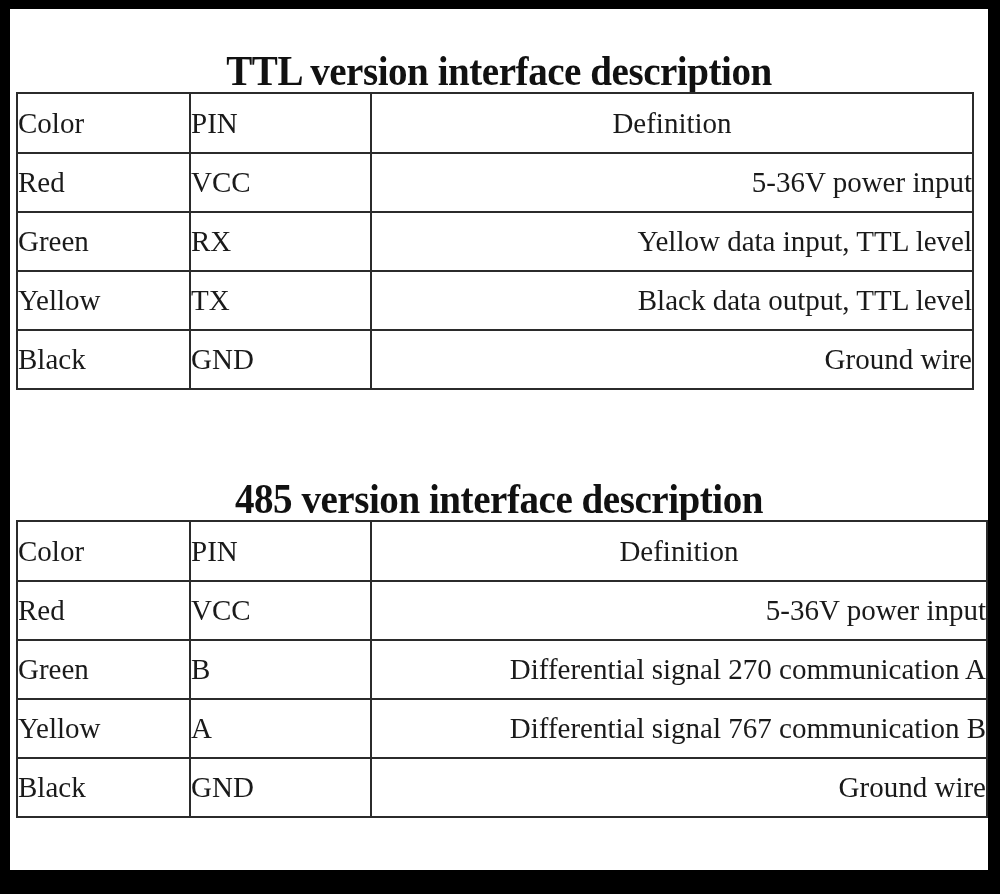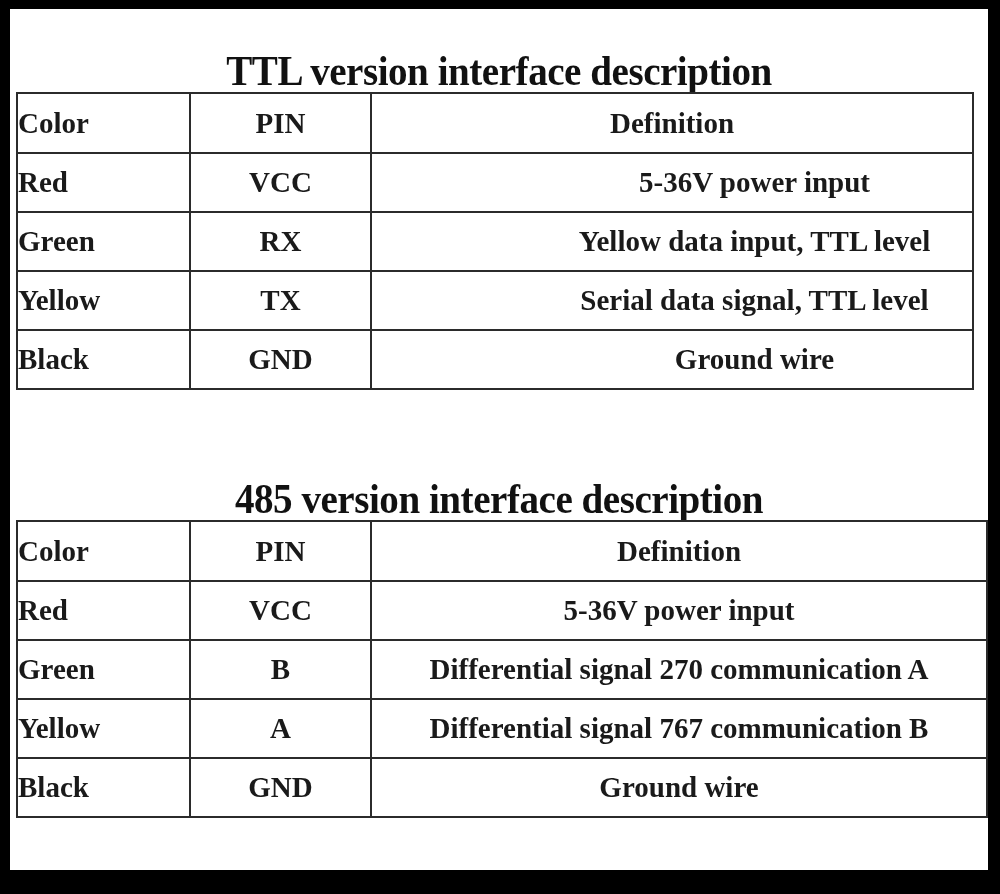--- a/index.html
+++ b/index.html
@@ -71,40 +71,39 @@
     left: 6px;
     top: 511px;
     width: 972px;
   }
 
   .iface-table td,
   .iface-table th {
     border: 2px solid #2b2b2b;
     height: 57px;
     padding: 0;
-    font-weight: bold;
+    font-weight: normal;
     vertical-align: middle;
     overflow: hidden;
     white-space: nowrap;
   }
 
   .col-color { width: 173px; }
   .col-pin   { width: 181px; }
   .col-def   { width: auto; }
 
   
   .cell-color {
     text-align: left;
     padding-left: 36px;
   }
   .cell-pin {
-    text-align: center;
   }
   .cell-def {
-    text-align: center;
+    text-align: right;
     padding-left: 52px;
   }
   .cell-def-head {
     text-align: center;
     padding-left: 0;
     margin-left: 20px;
   }
   #table-ttl .cell-def {
     padding-left: 165px;
   }
@@ -142,21 +141,21 @@
           <td class="cell-def">5-36V power input</td>
         </tr>
         <tr>
           <td class="cell-color">Green</td>
           <td class="cell-pin">RX</td>
           <td class="cell-def">Yellow data input, TTL level</td>
         </tr>
         <tr>
           <td class="cell-color">Yellow</td>
           <td class="cell-pin">TX</td>
-          <td class="cell-def">Serial data signal, TTL level</td>
+          <td class="cell-def">Black data output, TTL level</td>
         </tr>
         <tr>
           <td class="cell-color">Black</td>
           <td class="cell-pin">GND</td>
           <td class="cell-def">Ground wire</td>
         </tr>
       </tbody>
     </table>
 
     <h1 class="section-title" id="title-485">485 version interface description</h1>

